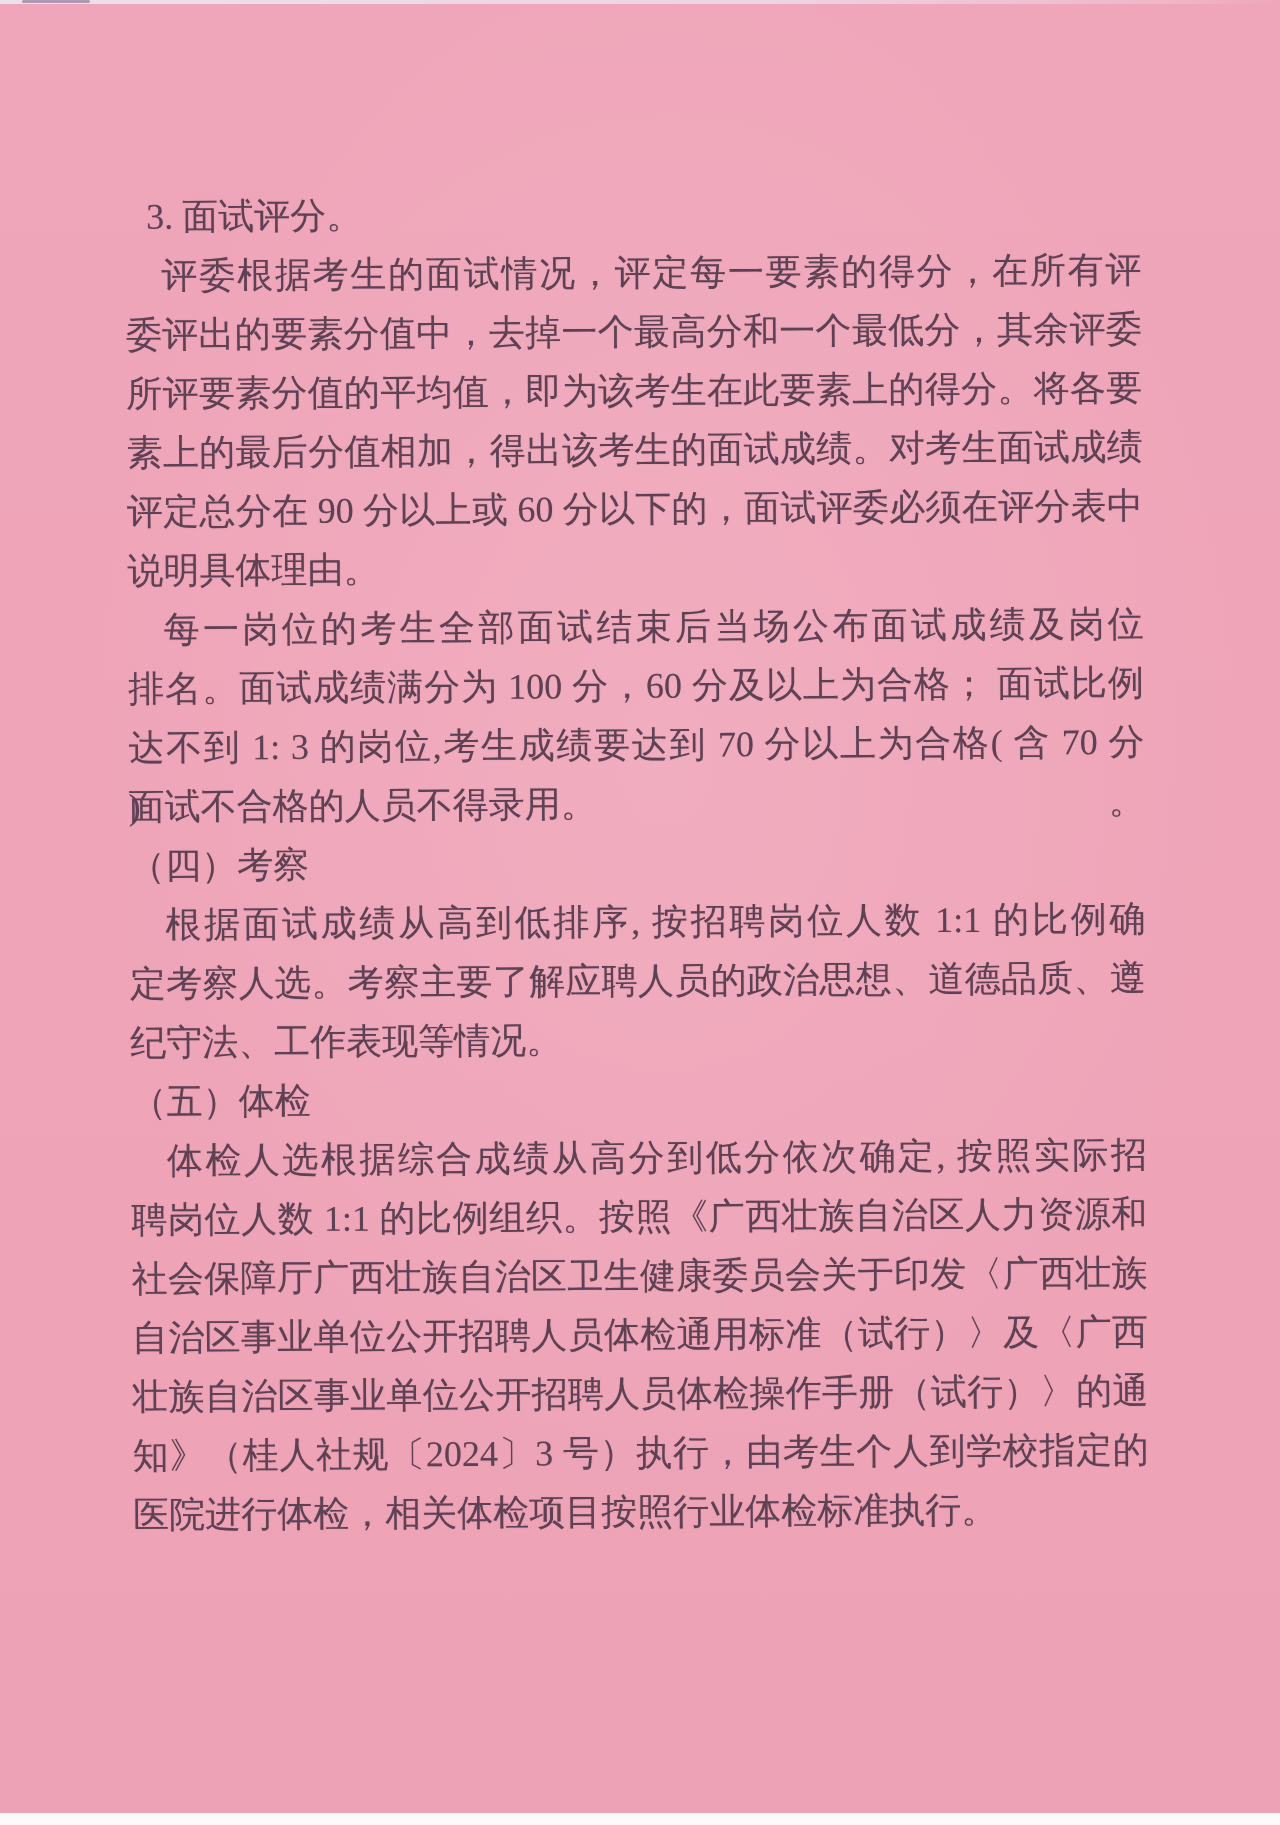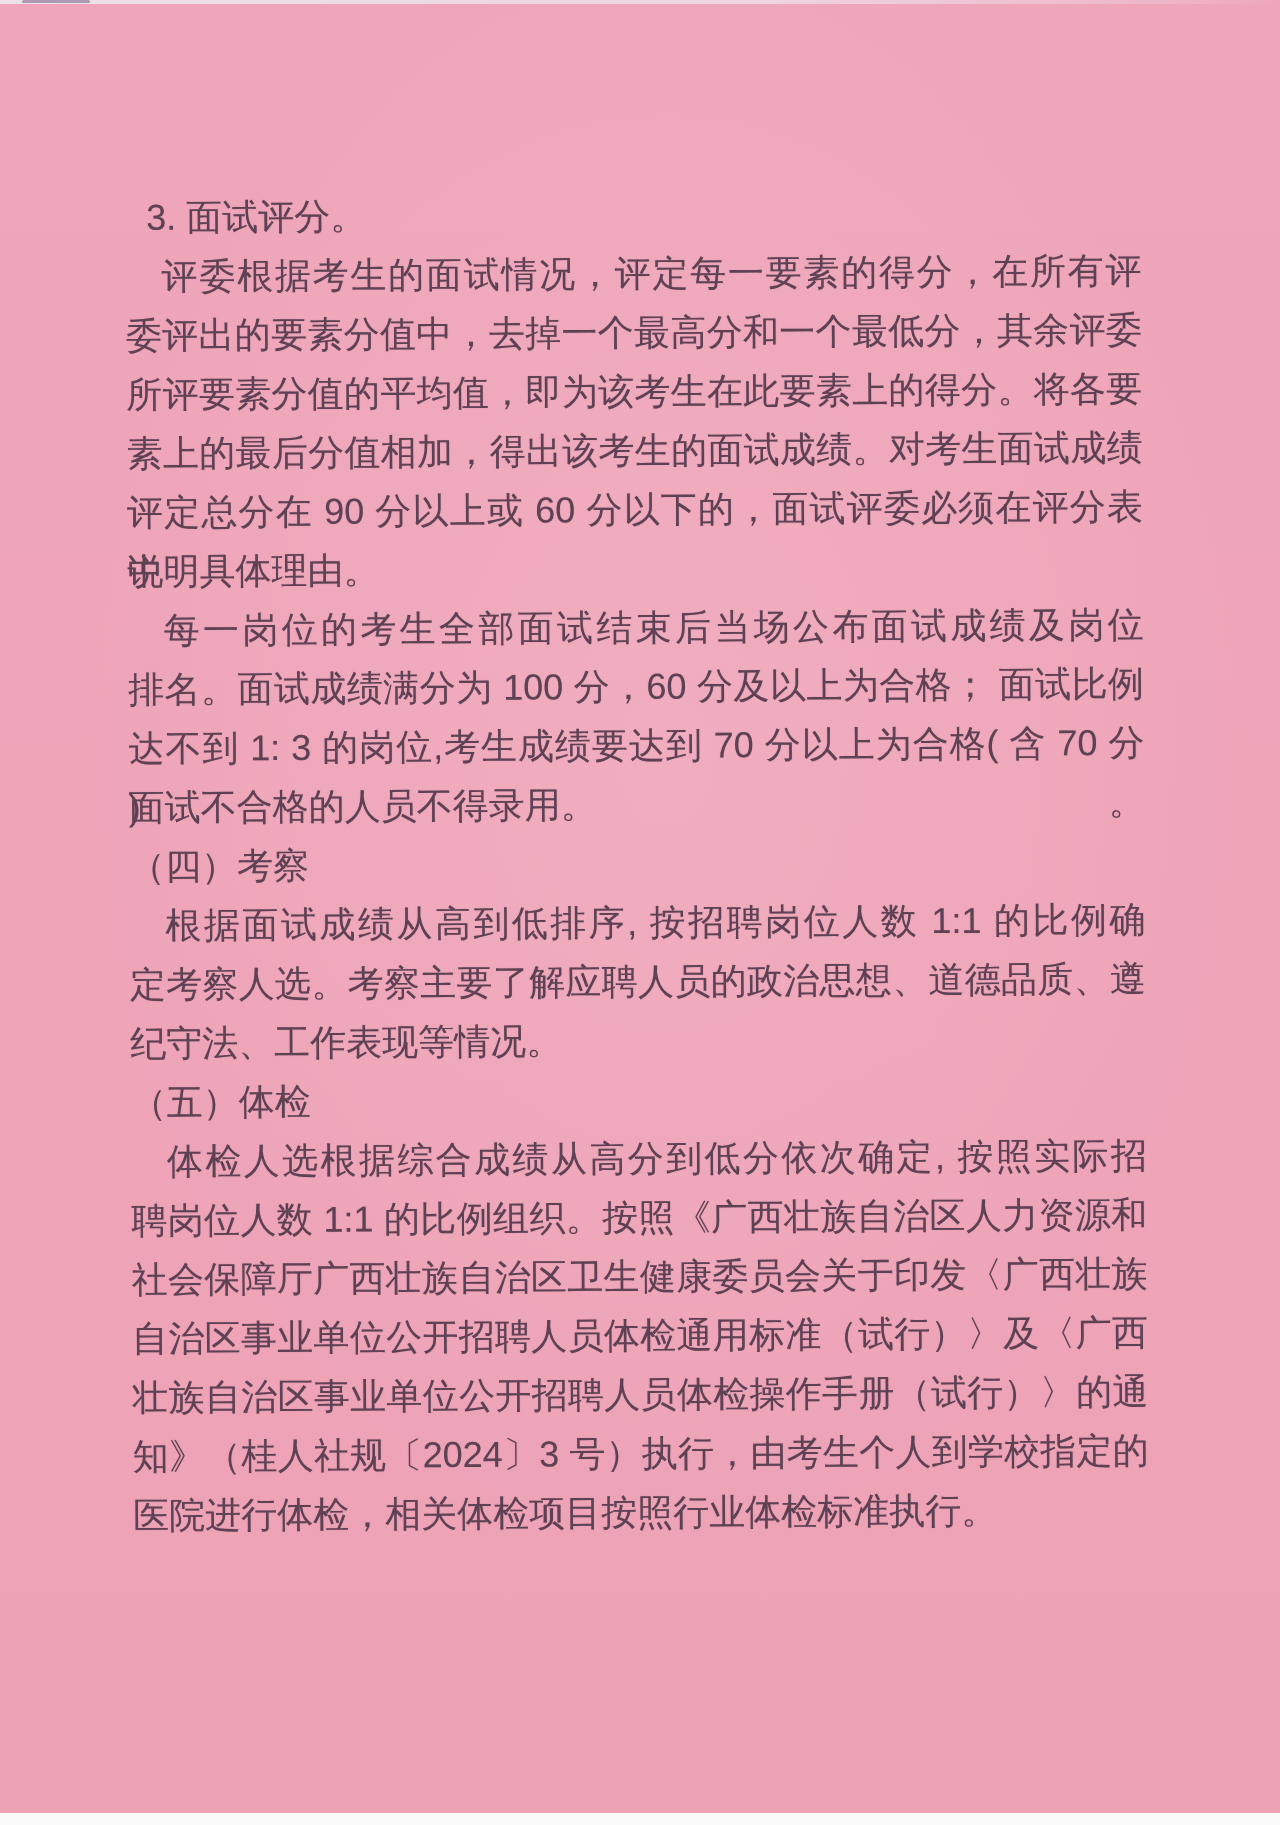--- a/index.html
+++ b/index.html
@@ -7,21 +7,21 @@
     padding: 0;
     width: 1280px;
     height: 1825px;
     overflow: hidden;
     background: #ffffff;
   }
   .scan-canvas {
     position: relative;
     width: 1280px;
     height: 1695px;
-    font-family: Liberation Sans, sans-serif;
+    font-family: Liberation Serif, serif;
   }
   
   .paper {
     position: absolute;
     left: 0; top: 0;
     width: 1280px;
     height: 1813px;
     background:
       radial-gradient(ellipse 1100px 1500px at 52% 42%,
         rgba(255,255,255,0.10) 0%, rgba(255,255,255,0.0) 55%),

